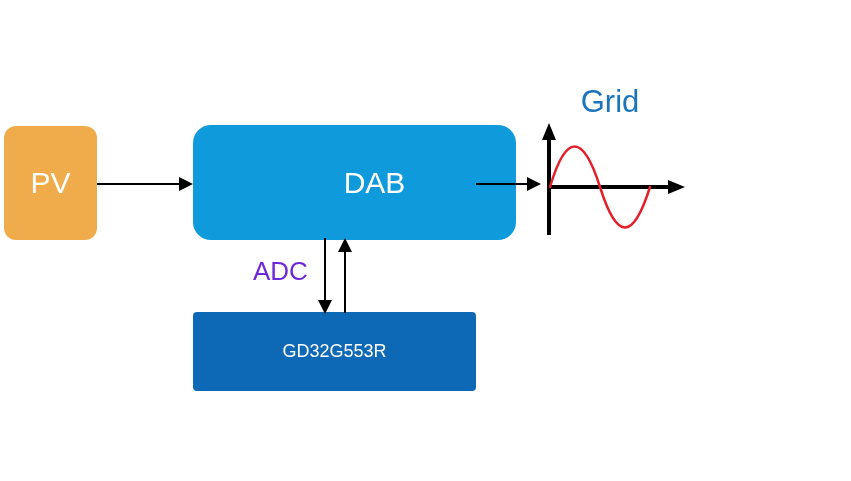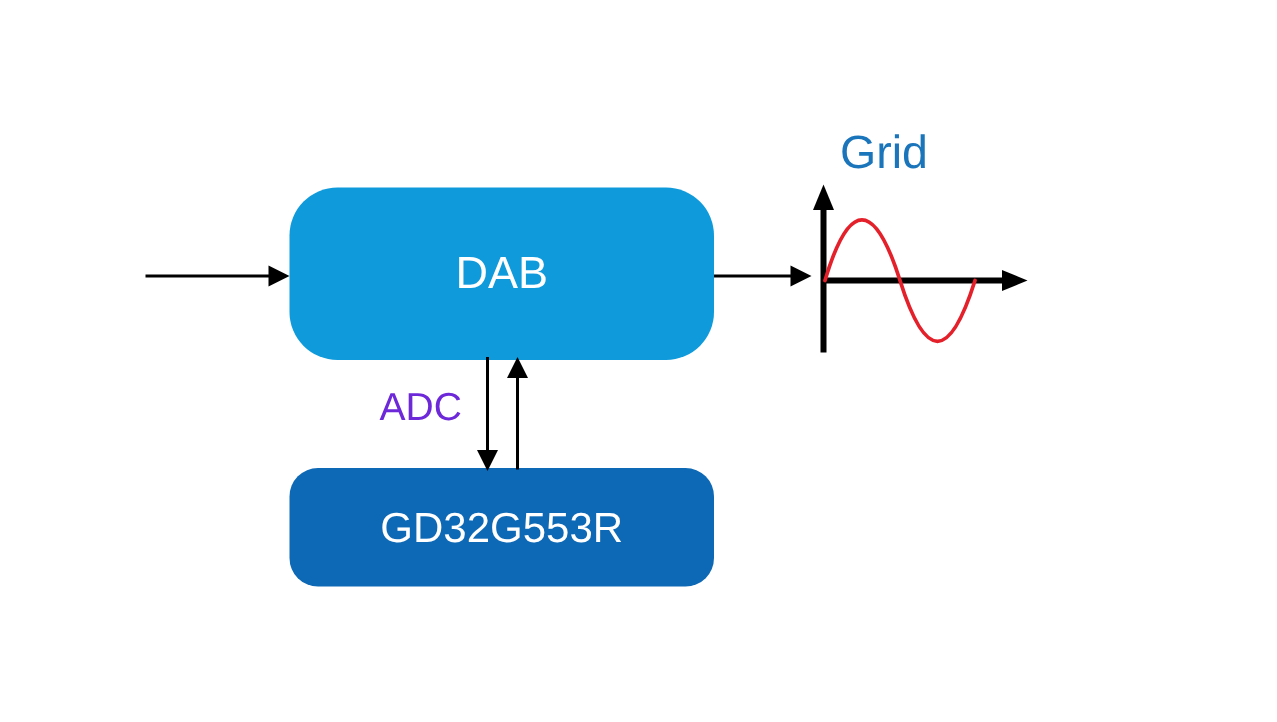--- a/index.html
+++ b/index.html
@@ -25,54 +25,58 @@
     display:flex;align-items:center;justify-content:center;
     color:var(--box-text);
   }
   .block-pv{
     left:4px;top:126px;width:93px;height:114px;
     background:var(--pv-fill);border-radius:12px;
     font-size:30px;
   }
   .block-dab{
     left:193px;top:125px;width:283px;height:115px;
-    background:var(--dab-fill);border-radius:32px;
+    background:var(--dab-fill);border-radius:18px;
     font-size:30px;
+    padding-left:40px;
   }
   .block-mcu{
     left:193px;top:312px;width:283px;height:79px;
-    background:var(--mcu-fill);border-radius:19px;
-    font-size:28px;
+    background:var(--mcu-fill);border-radius:4px;
+    font-size:18px;
   }
   .sig-label{
     position:absolute;
     color:#6d28d9;
     font-size:26px;
     line-height:1;
   }
   .sig-adc{left:253px;top:258px;}
   .sig-pwm{left:363px;top:262px;}
   .grid-label{
     position:absolute;
     left:560px;top:84px;width:100px;
-    text-align:left;
+    text-align:center;
     color:var(--grid-label);
     font-size:31px;
     font-weight:500;
   }
   svg.overlay{
     position:absolute;left:0;top:0;
     pointer-events:none;
   }
 </style>
 </head>
 <body>
 
 <div class="canvas">
 
+  <div class="block block-pv">
+    <span>PV</span>
+  </div>
 
   <div class="block block-dab">
     <span>DAB</span>
   </div>
 
   <div class="block block-mcu">
     <span>GD32G553R</span>
   </div>
 
   <div class="sig-label sig-adc">ADC</div>

